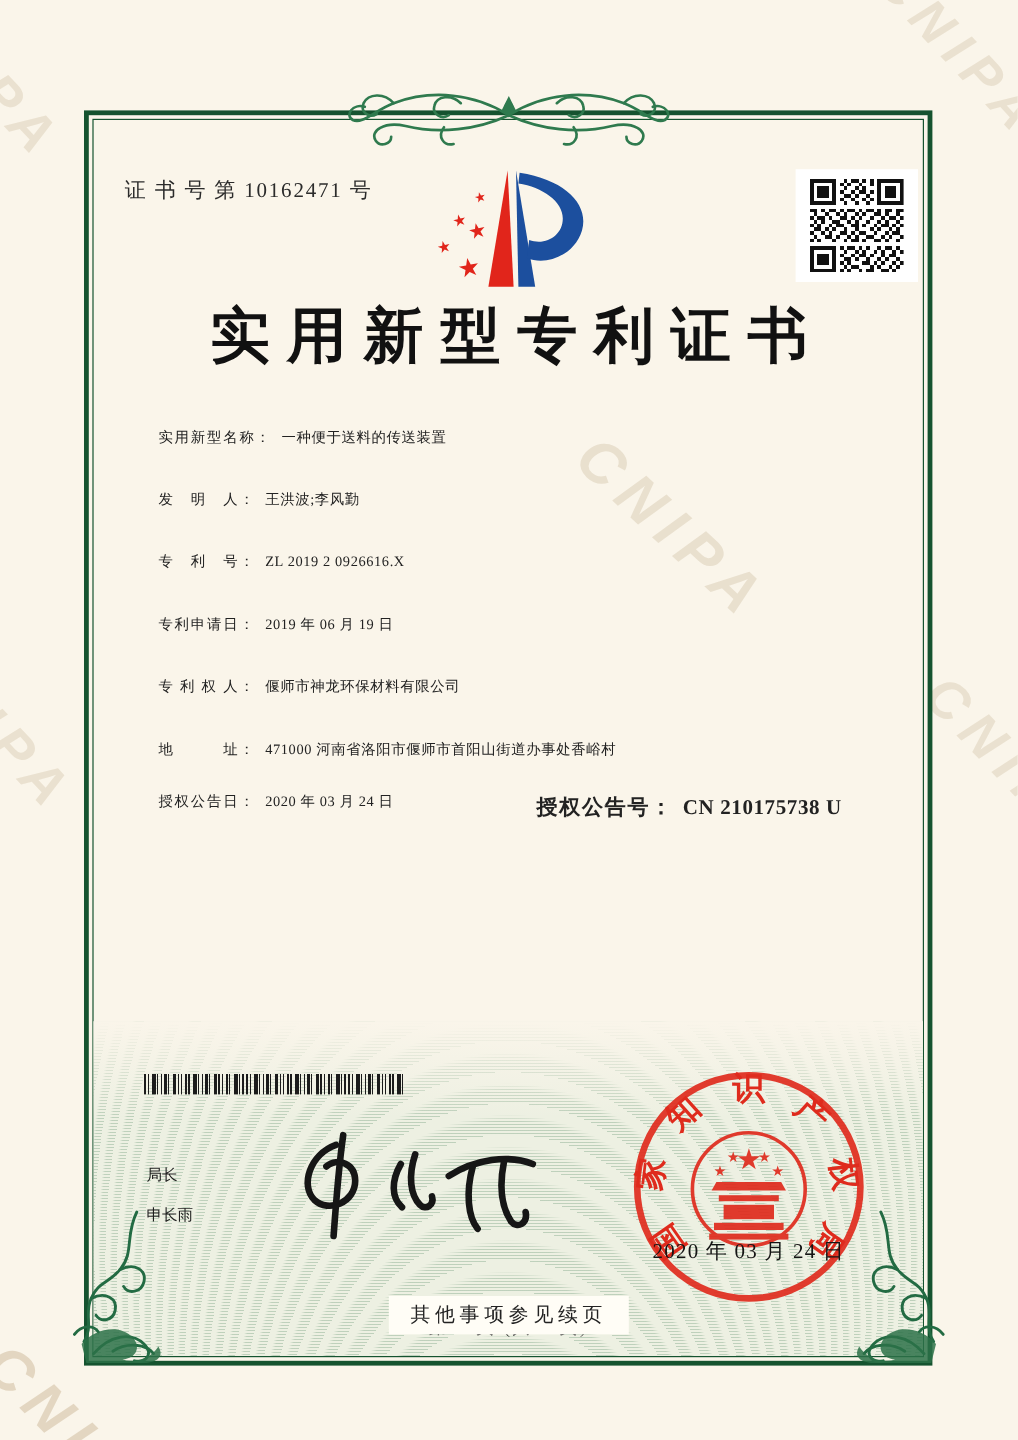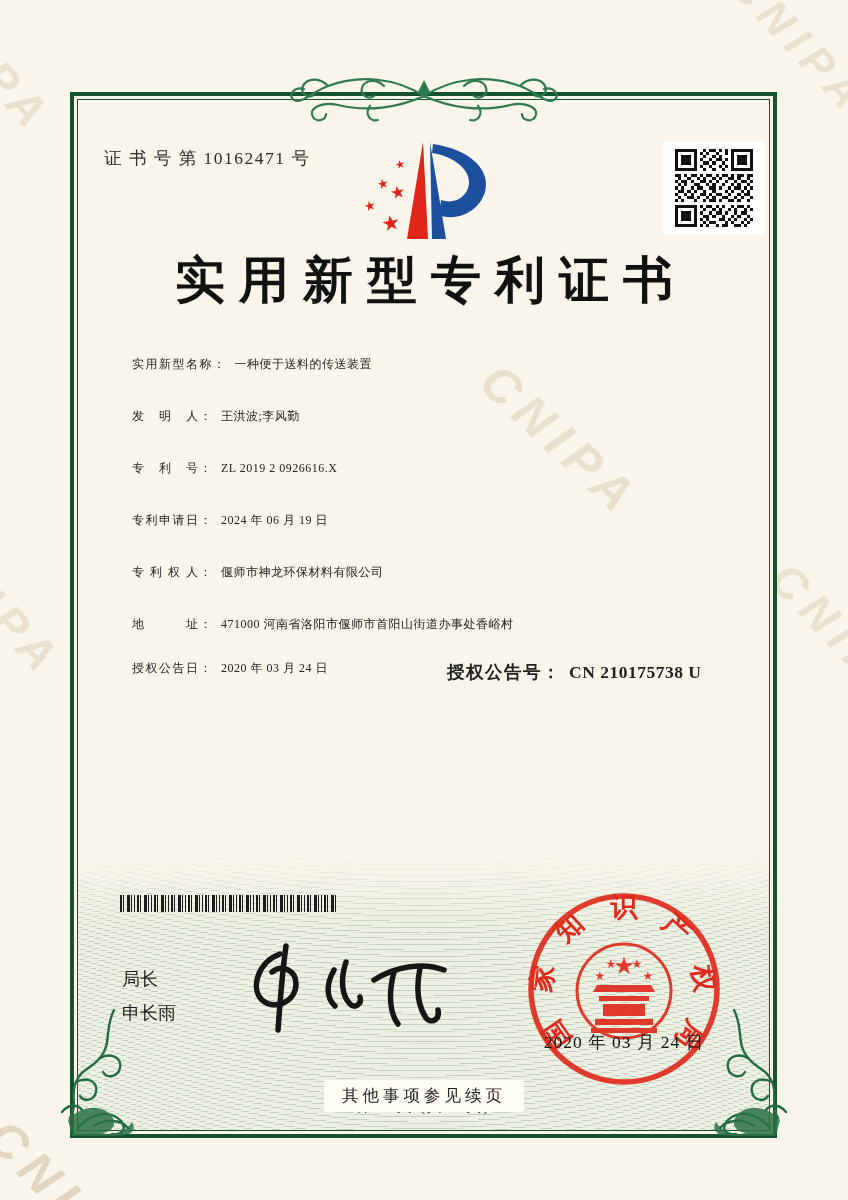--- a/index.html
+++ b/index.html
@@ -56,21 +56,21 @@
   
   .body-text{position:absolute;left:117px;top:699px;width:617px;font-size:17px;
     line-height:29.5px;text-align:justify;color:#222;z-index:4;}
   .body-text p{margin:0;text-indent:2em;}
   
   .barcode{position:absolute;left:120px;top:895px;width:218px;height:17px;z-index:5;
     background:repeating-linear-gradient(90deg,
       #1c1c1c 0 2px,rgba(0,0,0,0) 2px 3px,#1c1c1c 3px 4px,rgba(0,0,0,0) 4px 7px,
       #1c1c1c 7px 10px,rgba(0,0,0,0) 10px 11px,#1c1c1c 11px 12px,rgba(0,0,0,0) 12px 14px,
       #1c1c1c 14px 15px,rgba(0,0,0,0) 15px 17px);}
-  .sig-block{position:absolute;left:122px;top:962px;font-size:18px;line-height:34px;z-index:5;color:#1d1d1d;}
+  .sig-block{position:absolute;left:122px;top:962px;font-size:13px;line-height:34px;z-index:5;color:#1d1d1d;}
   .signature-svg{position:absolute;left:238px;top:938px;z-index:5;}
   .seal{position:absolute;left:523px;top:888px;width:202px;height:202px;z-index:5;}
   .seal-date{position:absolute;left:523px;top:1030px;width:202px;text-align:center;
     font-size:17.5px;letter-spacing:1px;color:#141414;z-index:6;}
   .page-indicator{position:absolute;left:0;top:1096px;width:100%;text-align:center;
     font-size:15.5px;letter-spacing:2px;color:#222;z-index:6;}
   .continuation{position:absolute;left:0;top:1080px;width:100%;text-align:center;z-index:6;}
   .continuation span{display:inline-block;background:#fffdf6;padding:5px 18px;
     font-size:16.5px;letter-spacing:4px;color:#222;}
 </style>
@@ -160,21 +160,21 @@
 <div class="field-row fr0">
   <span class="flabel">实用新型名称：</span><span class="fvalue">一种便于送料的传送装置</span>
 </div>
 <div class="field-row fr1">
   <span class="flabel">发　明　人：</span><span class="fvalue">王洪波;李风勤</span>
 </div>
 <div class="field-row fr2">
   <span class="flabel">专　利　号：</span><span class="fvalue">ZL 2019 2 0926616.X</span>
 </div>
 <div class="field-row fr3">
-  <span class="flabel">专利申请日：</span><span class="fvalue">2024 年 06 月 19 日</span>
+  <span class="flabel">专利申请日：</span><span class="fvalue">2019 年 06 月 19 日</span>
 </div>
 <div class="field-row fr4">
   <span class="flabel">专 利 权 人：</span><span class="fvalue">偃师市神龙环保材料有限公司</span>
 </div>
 <div class="field-row fr5">
   <span class="flabel">地　　　址：</span><span class="fvalue">471000 河南省洛阳市偃师市首阳山街道办事处香峪村</span>
 </div>
 <div class="field-row fr6">
   <span class="flabel">授权公告日：</span><span class="fvalue">2020 年 03 月 24 日</span>
 </div>

